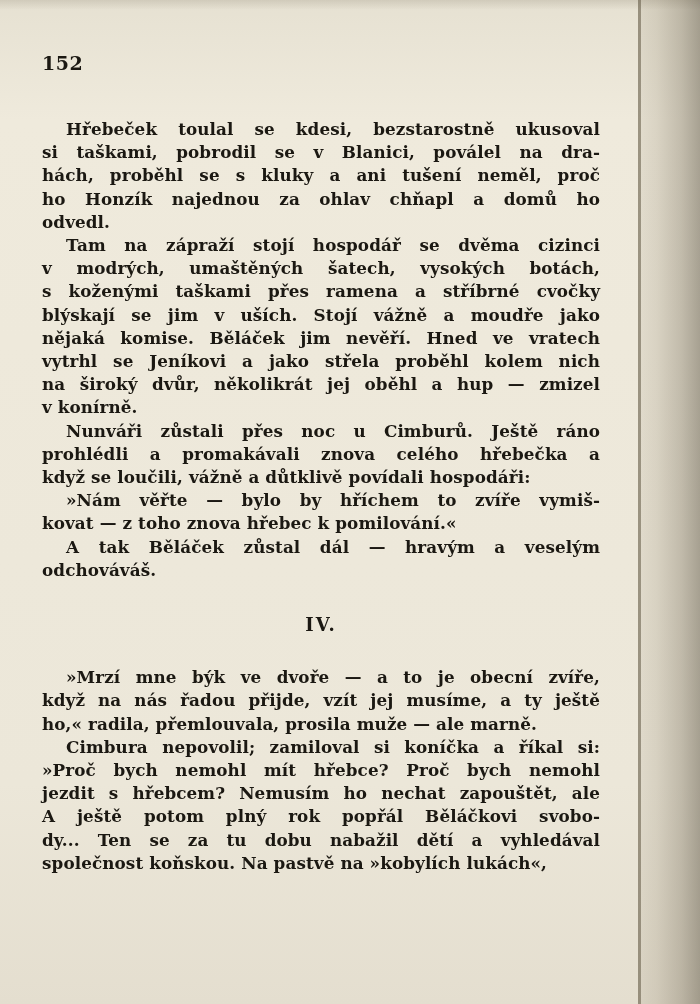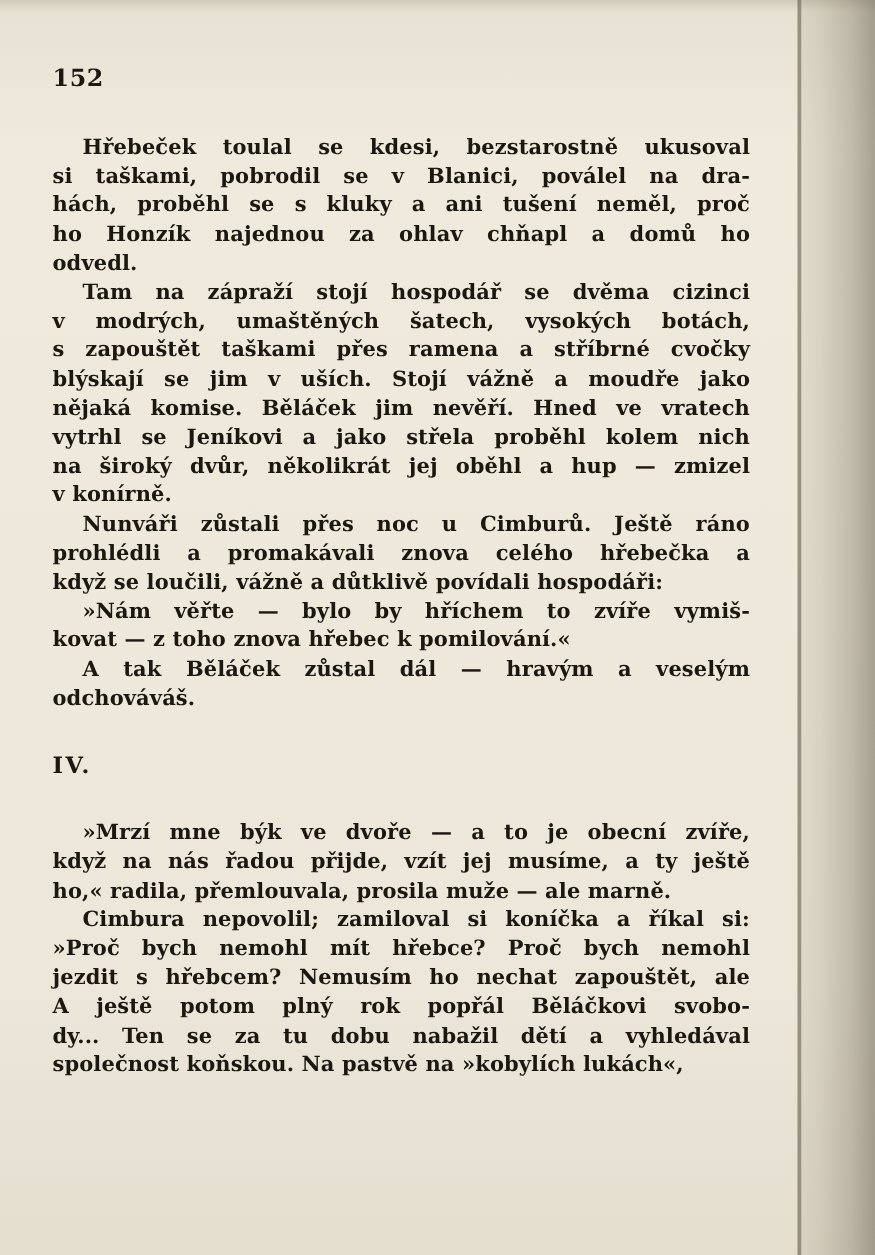--- a/index.html
+++ b/index.html
@@ -16,40 +16,40 @@
   }
   .page-number {
     position: absolute;
     top: 52px; left: 42px;
     font-size: 19px;
     font-weight: bold;
     letter-spacing: 0.5px;
   }
   .text-block {
     position: absolute;
-    top: 106px; left: 42px;
+    top: 118px; left: 42px;
     width: 558px;
     font-size: 16.8px;
     line-height: 23.2px;
     font-weight: bold;
     letter-spacing: 0.1px;
   }
   .line {
     text-align: justify;
     text-align-last: justify;
     min-height: 23.2px;
   }
   .line.last {
     text-align-last: left;
   }
   .line.ind {
     text-indent: 24px;
   }
   .section-heading {
-    text-align: left;
+    text-align: center;
     margin: 31px 0 30px 0;
     font-size: 18px;
     font-weight: bold;
     letter-spacing: 2px;
   }
   .page-edge-shadow {
     position: absolute;
     top: 0; right: 0;
     width: 62px; height: 100%;
     background: linear-gradient(90deg,
@@ -87,21 +87,21 @@
       <div class="line ind">Hřebeček toulal se kdesi, bezstarostně ukusoval</div>
       <div class="line">si taškami, pobrodil se v Blanici, poválel na dra-</div>
       <div class="line">hách, proběhl se s kluky a ani tušení neměl, proč</div>
       <div class="line">ho Honzík najednou za ohlav chňapl a domů ho</div>
       <div class="line last">odvedl.</div>
     </div>
 
     <div>
       <div class="line ind">Tam na zápraží stojí hospodář se dvěma cizinci</div>
       <div class="line">v modrých, umaštěných šatech, vysokých botách,</div>
-      <div class="line">s zapouštět taškami přes ramena a stříbrné cvočky</div>
+      <div class="line">s koženými taškami přes ramena a stříbrné cvočky</div>
       <div class="line">blýskají se jim v uších. Stojí vážně a moudře jako</div>
       <div class="line">nějaká komise. Běláček jim nevěří. Hned ve vratech</div>
       <div class="line">vytrhl se Jeníkovi a jako střela proběhl kolem nich</div>
       <div class="line">na široký dvůr, několikrát jej oběhl a hup — zmizel</div>
       <div class="line last">v konírně.</div>
     </div>
 
     <div>
       <div class="line ind">Nunváři zůstali přes noc u Cimburů. Ještě ráno</div>
       <div class="line">prohlédli a promakávali znova celého hřebečka a</div>

